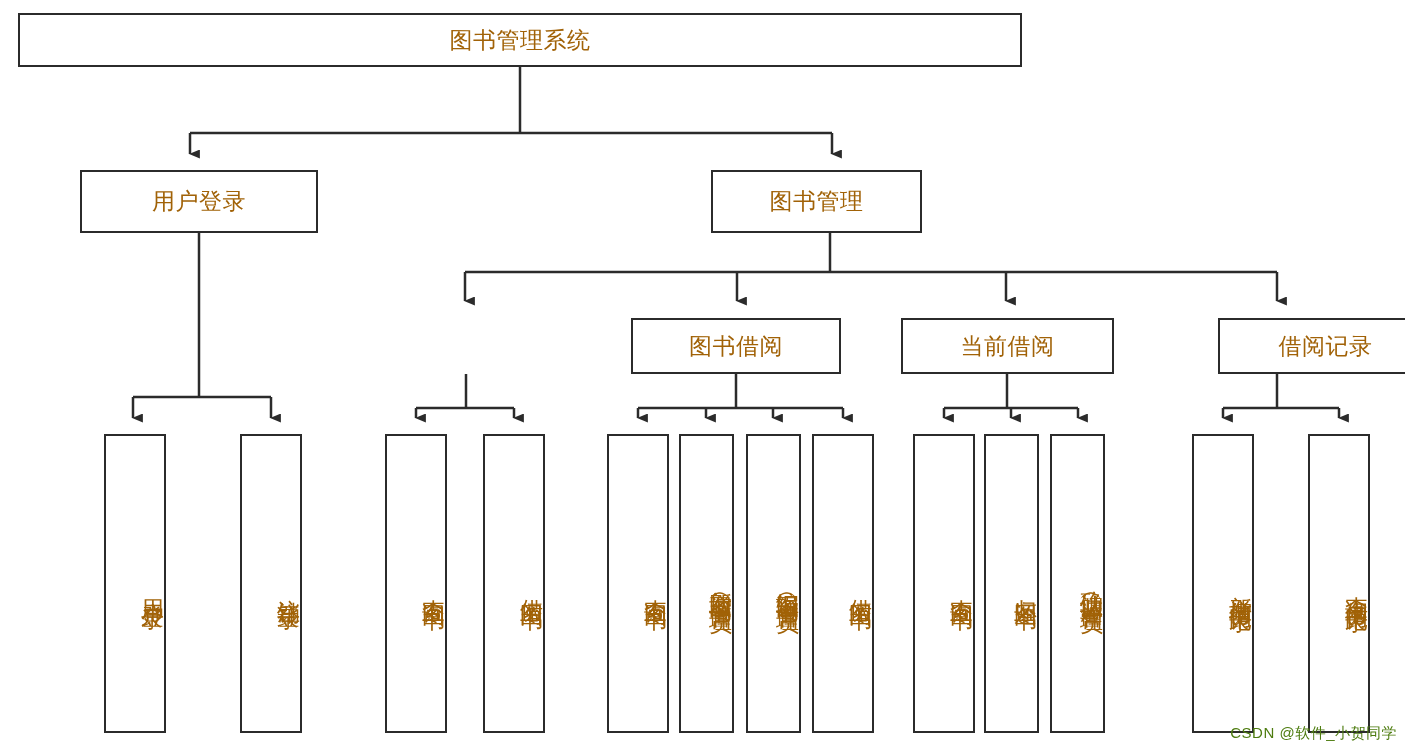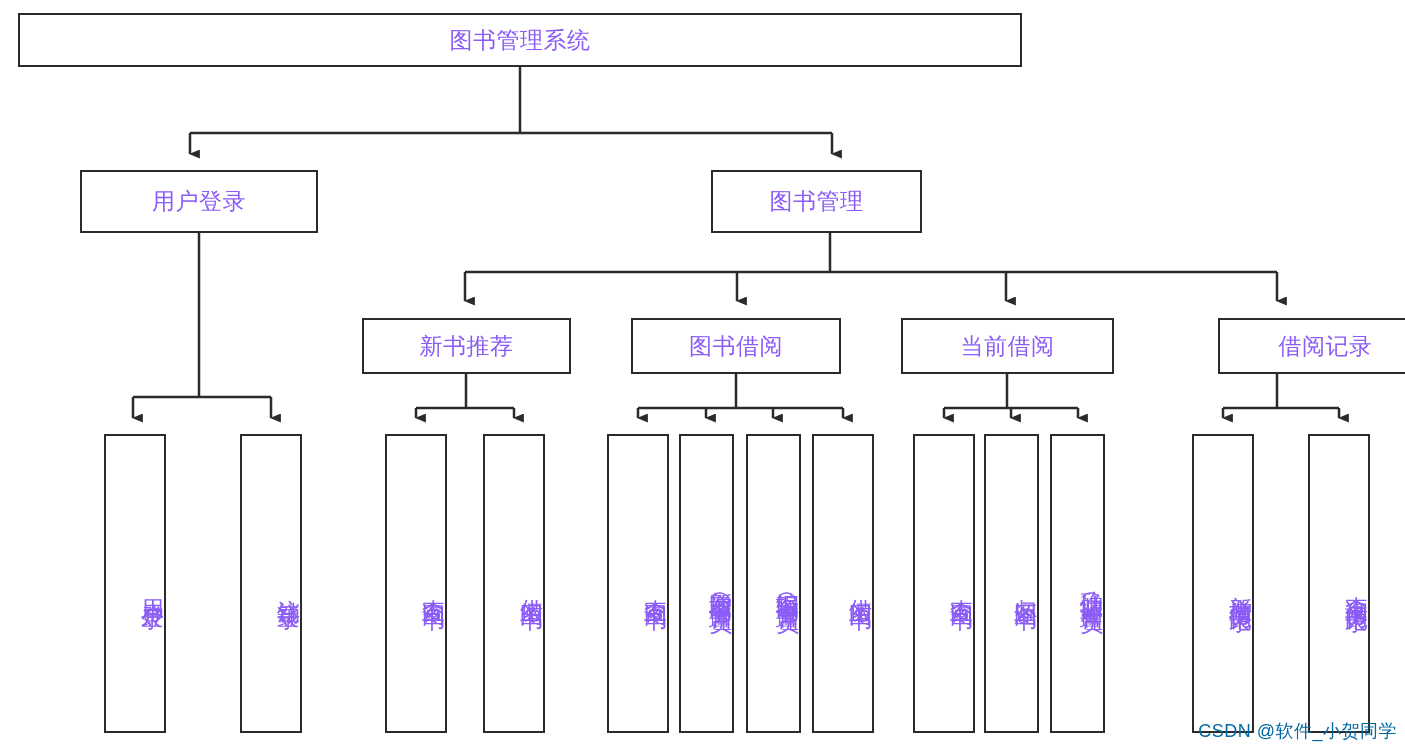--- a/index.html
+++ b/index.html
@@ -24,21 +24,21 @@
     height: 747px;
   }
   .node {
     position: absolute;
     box-sizing: border-box;
     border: 2.5px solid #2b2b2b;
     background: #ffffff;
     display: flex;
     align-items: center;
     justify-content: center;
-    color: #8b5cf6;
+    color: #a16207;
   }
   .node.horiz {
     font-size: 23px;
     letter-spacing: 0.5px;
   }
   .node.vert {
     writing-mode: vertical-rl;
     text-orientation: upright;
     font-size: 23px;
     letter-spacing: 3px;
@@ -48,22 +48,22 @@
     line-height: 1.02;
   }
   .node-label {
     display: block;
     white-space: pre;
   }
   .watermark {
     position: absolute;
     right: 8px;
     bottom: 4px;
-    font-size: 18px;
-    color: #0369a1;
+    font-size: 15px;
+    color: #4d7c0f;
     letter-spacing: 0.5px;
     white-space: nowrap;
   }
 </style>
 </head>
 <body>
 
 <div id="canvas">
 
   <svg id="wires" viewBox="0 0 1405 747" xmlns="http://www.w3.org/2000/svg">
@@ -123,23 +123,20 @@
     <span class="node-label">图书管理系统</span>
   </div>
 
   <div class="node horiz" id="node-l2-0" style="left: 80px; top: 170px; width: 238px; height: 63px;">
     <span class="node-label">用户登录</span>
   </div>
   <div class="node horiz" id="node-l2-1" style="left: 711px; top: 170px; width: 211px; height: 63px;">
     <span class="node-label">图书管理</span>
   </div>
 
-  <div class="node horiz" id="node-l3-0" style="left: 362px; top: 318px; width: 209px; height: 56px;">
-    <span class="node-label">新书推荐</span>
-  </div>
   <div class="node horiz" id="node-l3-1" style="left: 631px; top: 318px; width: 210px; height: 56px;">
     <span class="node-label">图书借阅</span>
   </div>
   <div class="node horiz" id="node-l3-2" style="left: 901px; top: 318px; width: 213px; height: 56px;">
     <span class="node-label">当前借阅</span>
   </div>
   <div class="node horiz" id="node-l3-3" style="left: 1170px; top: 318px; width: 215px; height: 56px; margin-left: 48px;">
     <span class="node-label">借阅记录</span>
   </div>
 

